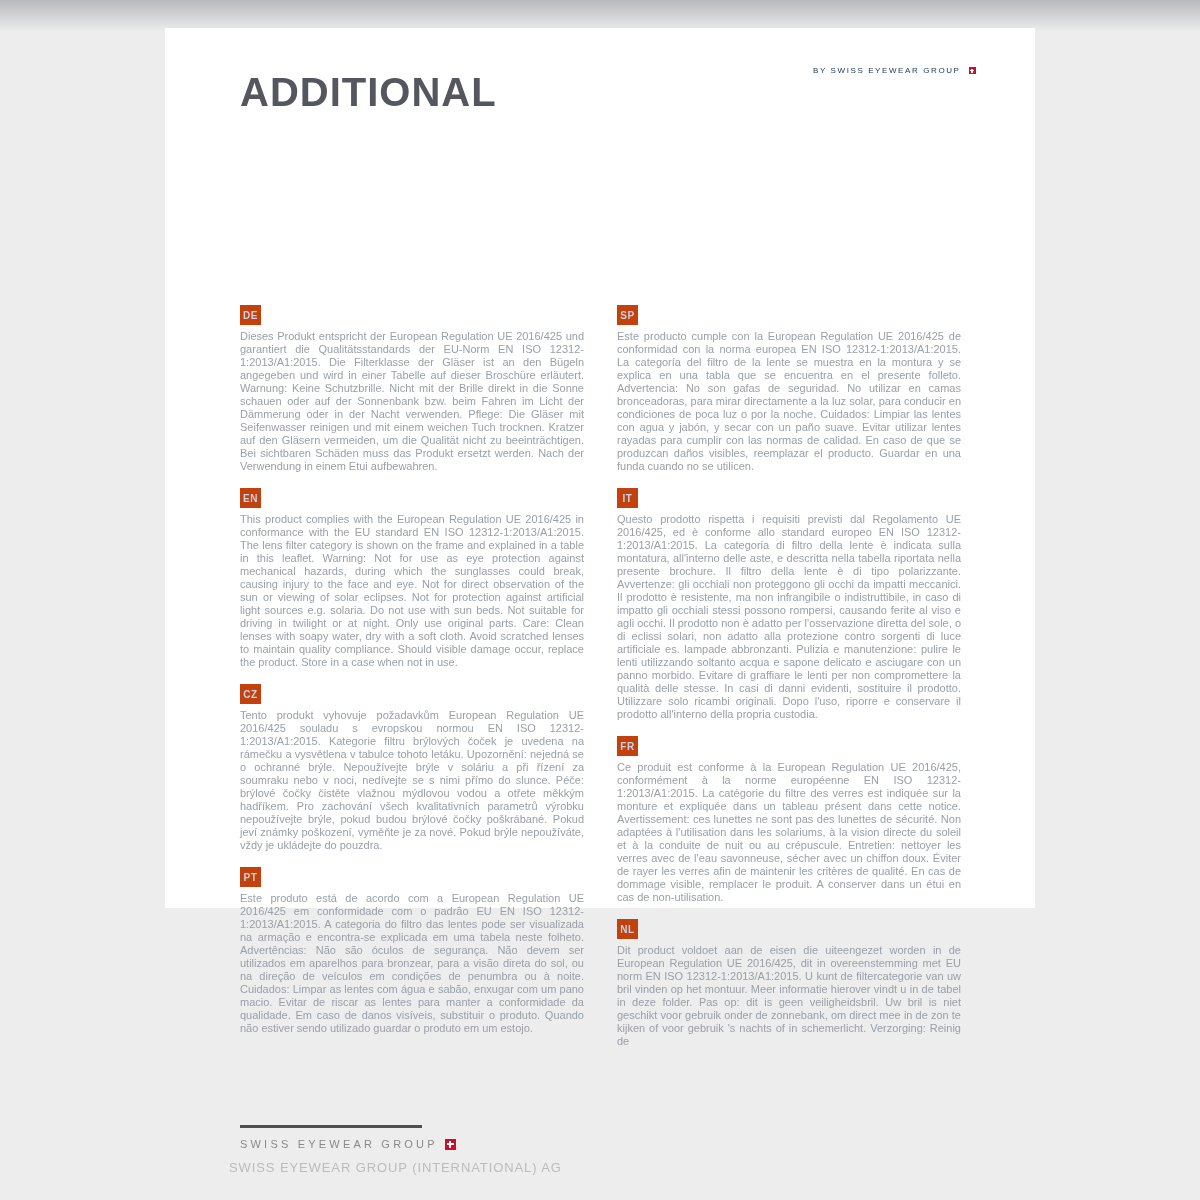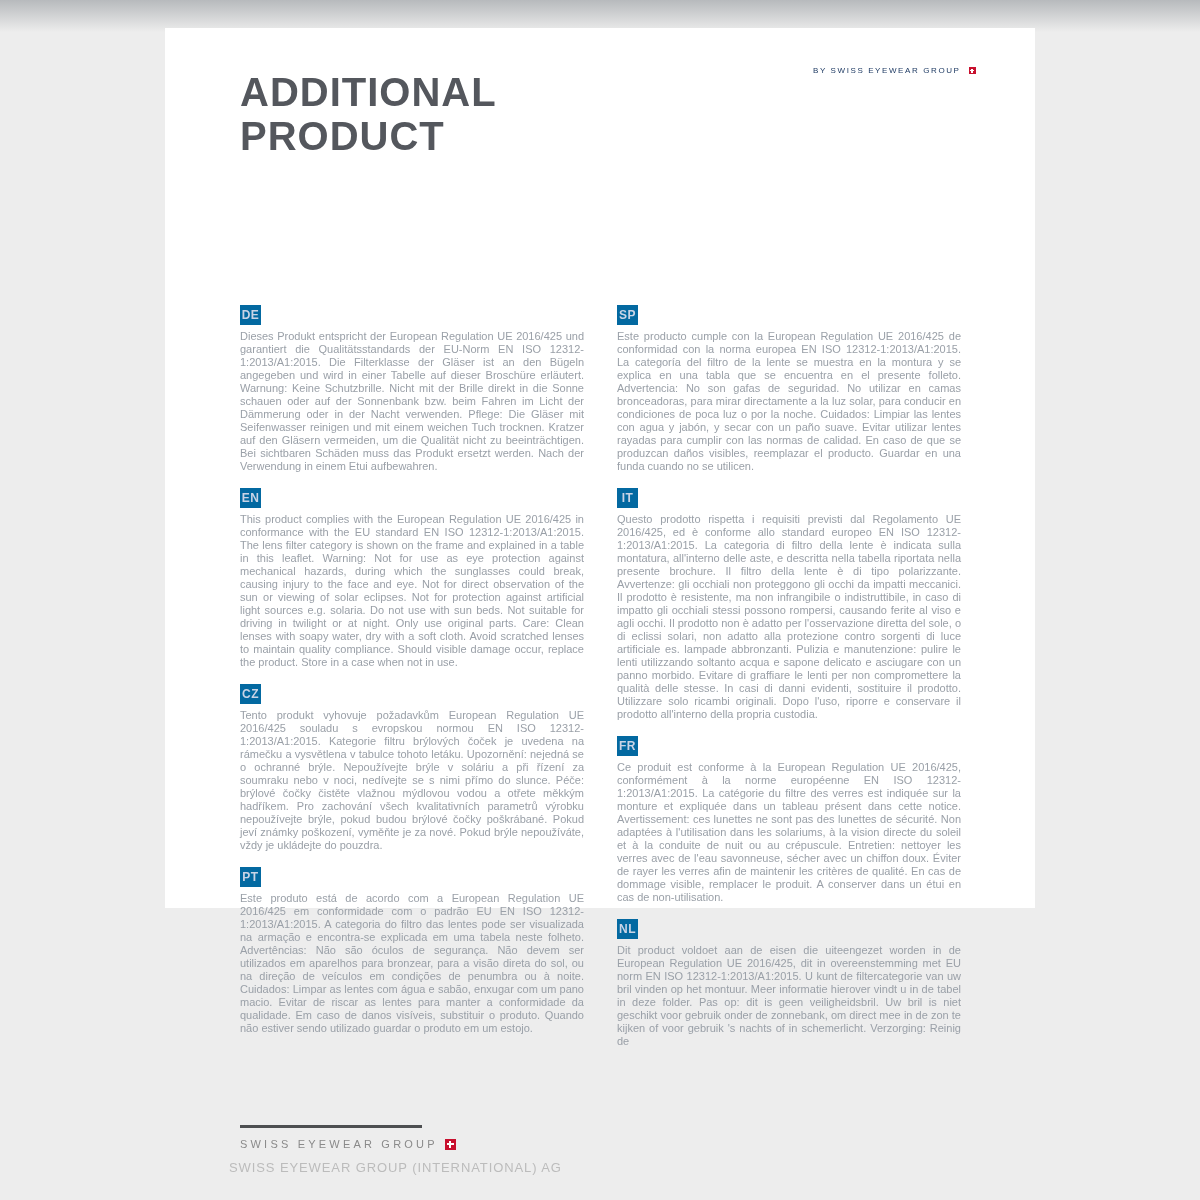--- a/index.html
+++ b/index.html
@@ -33,22 +33,22 @@
   .logo-tagline{
     margin-top:2px;font-size:8px;letter-spacing:1.6px;
     color:#1e3a63;white-space:nowrap;display:flex;align-items:center;gap:8px;
   }
   
   .col{position:absolute;top:277px;width:344px;}
   .col-left{left:75px;}
   .col-right{left:452px;}
   .lang-section{margin-bottom:15px;}
   .lang-badge{
-    width:21px;height:20px;background:#0369a1;color:#c9d4e6;
-    font-size:12px;font-weight:bold;letter-spacing:.5px;
+    width:21px;height:20px;background:#c2410c;color:#c9d4e6;
+    font-size:10px;font-weight:bold;letter-spacing:.5px;
     display:flex;align-items:center;justify-content:center;
     margin-bottom:5px;
   }
   .lang-text{
     margin:0;font-size:11px;line-height:13px;color:#9aa0a8;
     text-align:justify;
   }
   
   .footer-rule{
     position:absolute;left:75px;top:1097px;width:182px;height:3px;
@@ -83,21 +83,20 @@
 </style>
 </head>
 <body>
 
 <div class="top-strip"></div>
 
 <div class="page">
 
   <div class="doc-title">
     <div>ADDITIONAL</div>
-    <div>PRODUCT</div>
   </div>
 
   <div class="logo">
     <div class="logo-tagline">
       <span>BY SWISS EYEWEAR GROUP</span>
       <span class="swiss-flag small"></span>
     </div>
   </div>
 
   <div class="col col-left">

